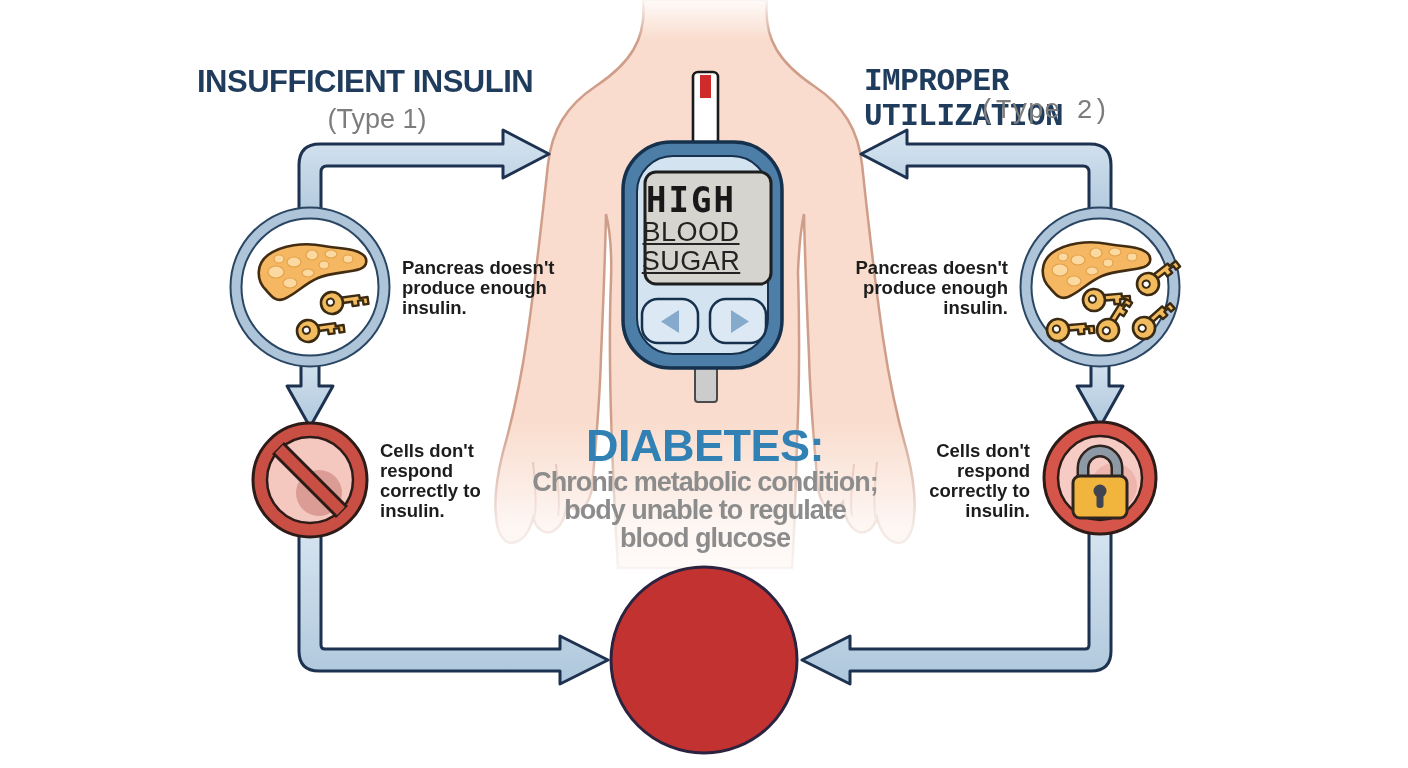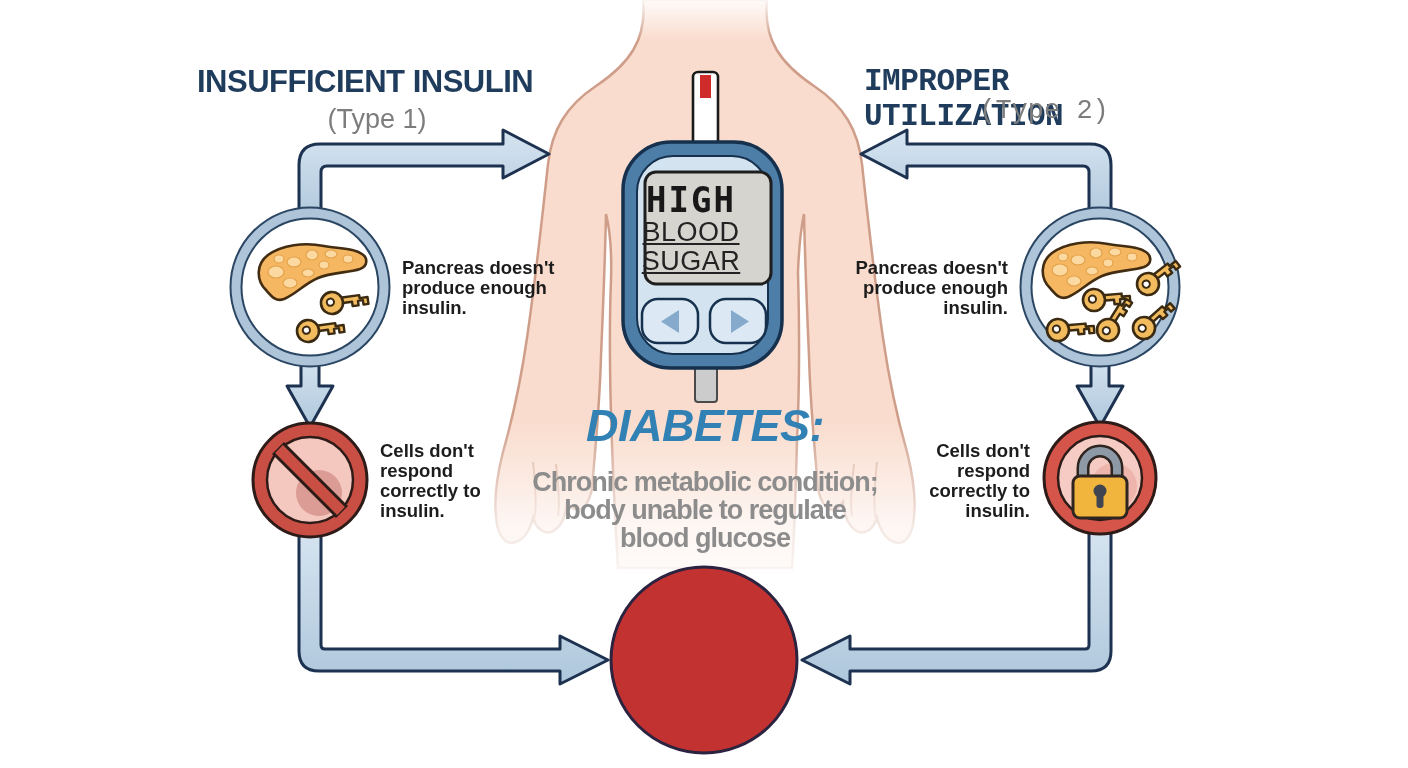--- a/index.html
+++ b/index.html
@@ -199,21 +199,21 @@
 
 <div class="txt caption pre" style="left:380px;top:441px;width:150px;">Cells don't
 respond
 correctly to
 insulin.</div>
 <div class="txt caption pre" style="left:850px;top:441px;width:180px;text-align:right;">Cells don't
 respond
 correctly to
 insulin.</div>
 
-<div class="txt heading" style="left:505px;top:400px;font-style:italic;">DIABETES:</div>
+<div class="txt heading" style="left:505px;top:420px;">DIABETES:</div>
 <div class="txt description pre" style="left:480px;top:468px;">Chronic metabolic condition;
 body unable to regulate
 blood glucose</div>
 
 <div class="txt lcd-wrap" style="left:628px;top:180px;">
   <div class="lcd-line1">HIGH</div>
   <div class="lcd-line23">BLOOD</div>
   <div class="lcd-line23">SUGAR</div>
 </div>
 

